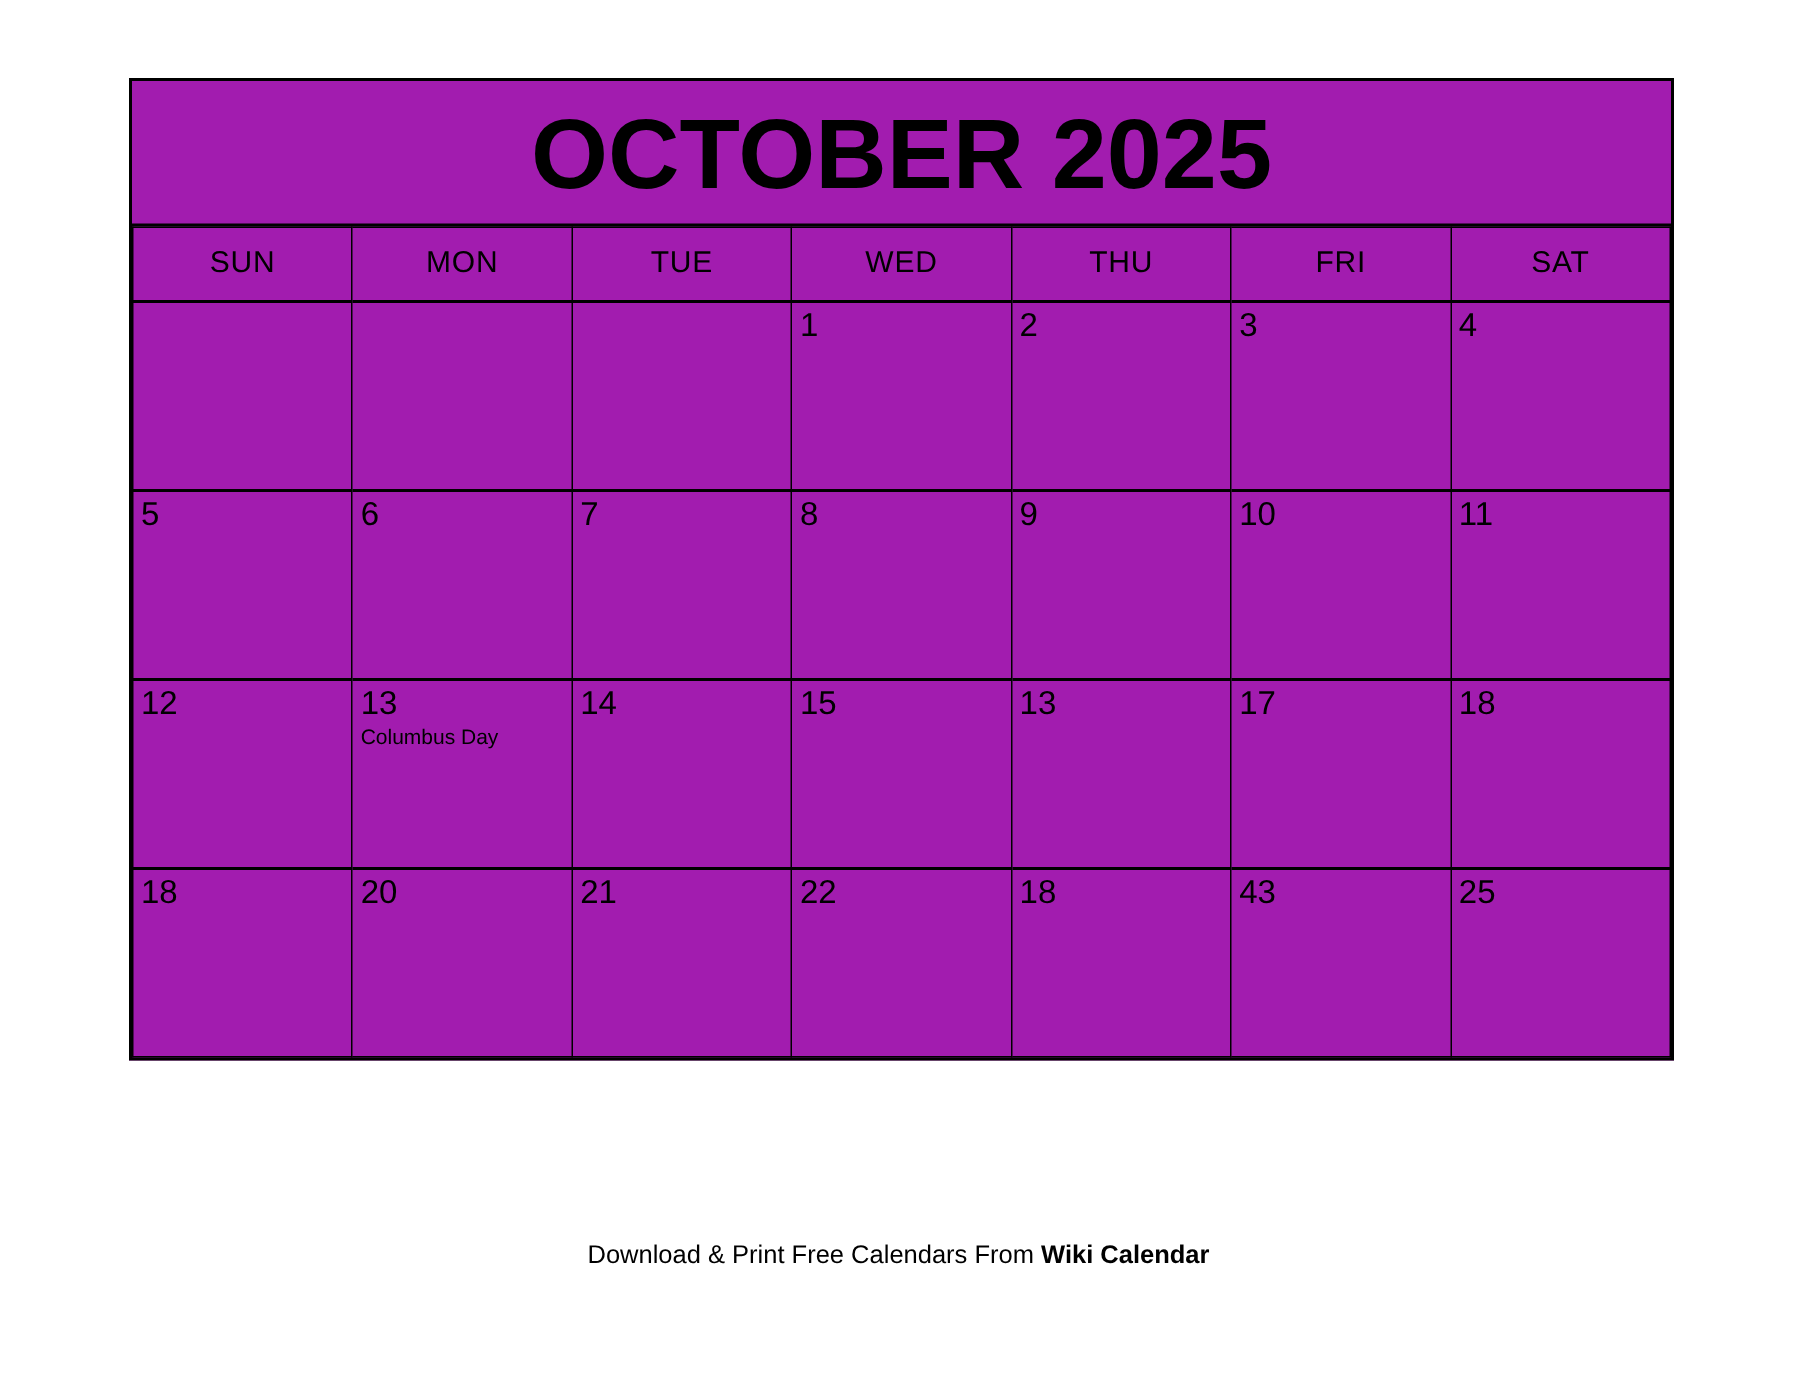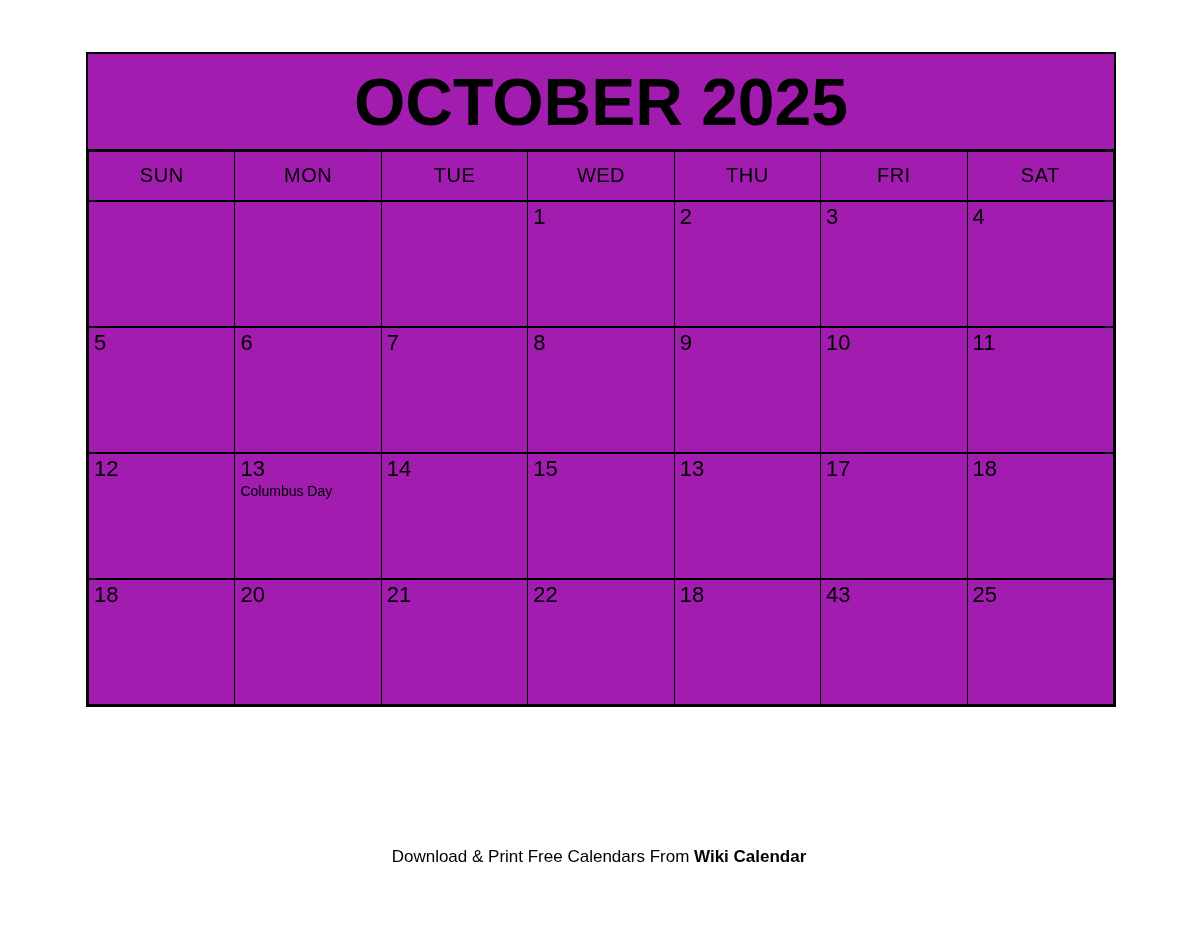--- a/index.html
+++ b/index.html
@@ -71,21 +71,20 @@
     font-weight: 400;
   }
   .footer {
     position: absolute;
     left: 0;
     top: 827px;
     width: 1198px;
     text-align: center;
     font-size: 17px;
     line-height: 20px;
-    margin-top: 20px;
   }
   .footer .brand { font-weight: 700; }
 </style>
 </head>
 <body>
 
 <div class="calendar">
   <div class="title-row">
     <h1>OCTOBER 2025</h1>
   </div>

